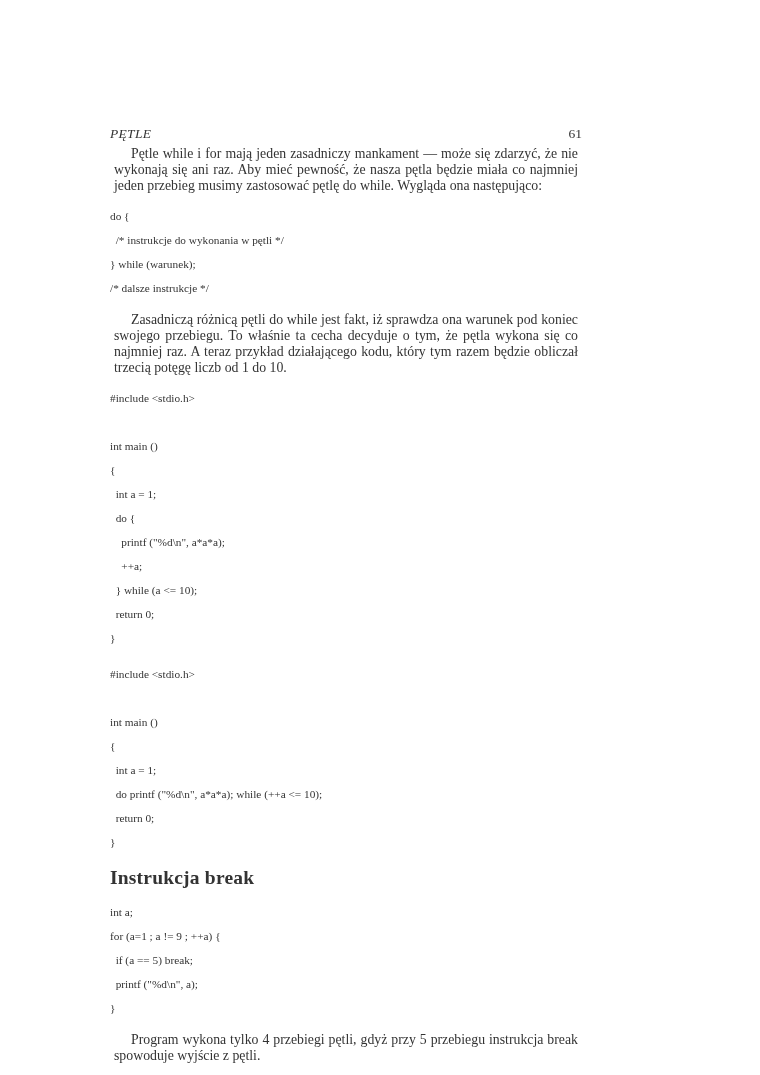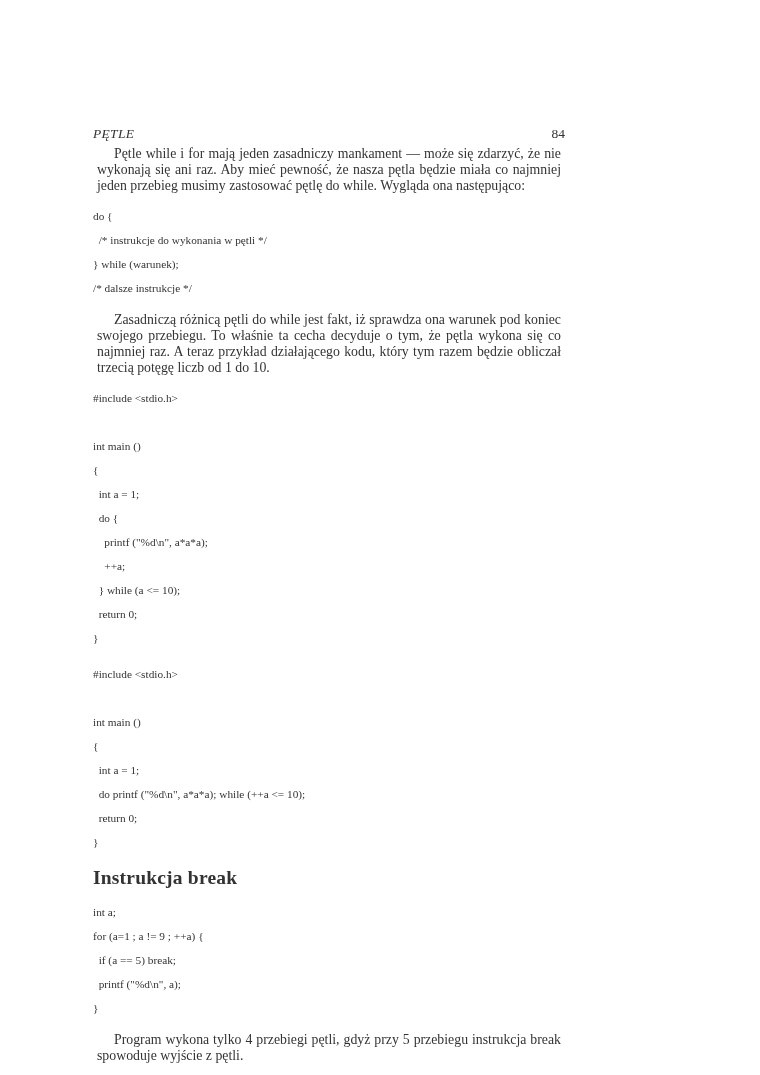--- a/index.html
+++ b/index.html
@@ -11,21 +11,21 @@
     position: relative;
     width: 760px;
     height: 1075px;
     background: #ffffff;
     overflow: hidden;
     font-family: "Liberation Serif", "DejaVu Serif", serif;
     color: #333333;
   }
   .content {
     position: absolute;
-    left: 93px;
+    left: 110px;
     top: 126px;
     width: 472px;
   }
   .running-head {
     display: flex;
     justify-content: space-between;
     font-size: 13.5px;
     line-height: 16px;
   }
   .running-head .head-title {
@@ -61,21 +61,21 @@
   }
 </style>
 </head>
 <body>
 
 <div class="page">
   <div class="content">
 
     <div class="running-head">
       <span class="head-title">PĘTLE</span>
-      <span class="head-page">84</span>
+      <span class="head-page">61</span>
     </div>
 
 
     <p class="body-par">Pętle while i for mają jeden zasadniczy mankament — może się zdarzyć, że nie wykonają się ani raz. Aby mieć pewność, że nasza pętla będzie miała co najmniej jeden przebieg musimy zastosować pętlę do while. Wygląda ona następująco:</p>
 
     <pre class="code-block">do {
   /* instrukcje do wykonania w pętli */
 } while (warunek);
 /* dalsze instrukcje */</pre>
 

